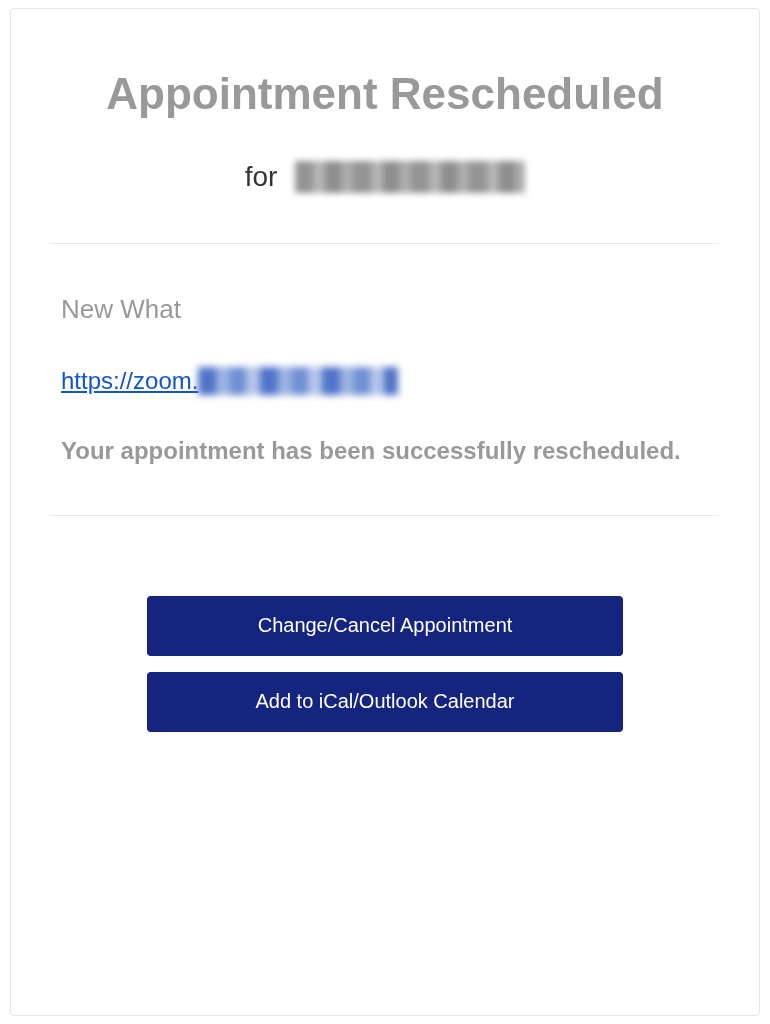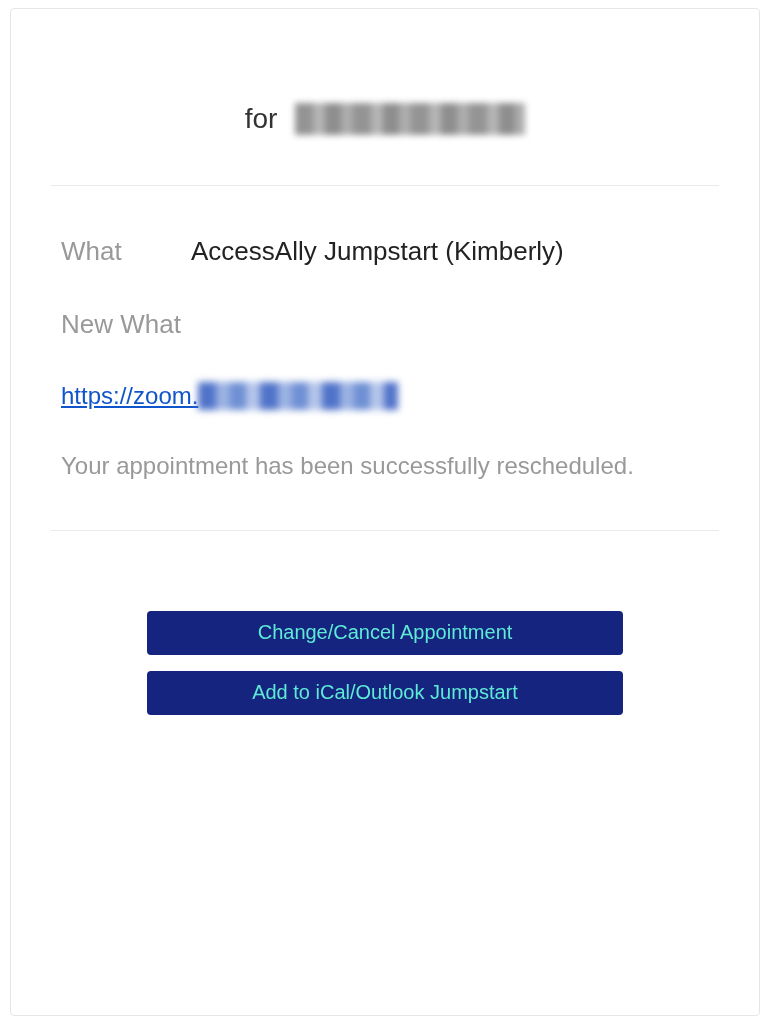--- a/index.html
+++ b/index.html
@@ -100,71 +100,69 @@
           #b5c6ea 48px, #b5c6ea 62px);
       filter: blur(3.5px);
       vertical-align: middle;
     }
     .confirm-text {
       color: #999999;
       font-size: 24px;
       padding: 0 10px;
       margin-top: 30px;
       margin-bottom: 12px;
+      font-weight: bold;
     }
     .button-stack {
       display: flex;
       flex-direction: column;
       align-items: center;
       gap: 16px;
     }
     .action-button {
       background: #14247f;
-      color: #5eead4;
+      color: #ffffff;
       border: none;
       border-radius: 4px;
       width: 476px;
-      height: 44px;
+      height: 60px;
       font-size: 20px;
       font-weight: 500;
       cursor: pointer;
       display: flex;
       align-items: center;
       justify-content: center;
     }
   </style>
 </head>
 <body>
 
 <div class="card">
+  <h1 class="title">Appointment Rescheduled</h1>
 
   <div class="for-line">
     <span class="for-label">for</span>
     <span class="redacted-name"></span>
   </div>
 
   <hr class="divider">
 
   <div class="details">
-    <div class="row">
-      <div class="label">What</div>
-      <div class="value">AccessAlly Jumpstart (Kimberly)</div>
-    </div>
     <div class="row">
       <div class="label">New What</div>
     </div>
     <div class="row">
       <div class="where-value">
         <a class="link">https://zoom.</a>
           <span class="redacted-link"></span>
       </div>
     </div>
   </div>
 
   <div class="confirm-text">Your appointment has been successfully rescheduled.</div>
 
   <hr class="divider bottom">
 
   <div class="button-stack">
     <button class="action-button">Change/Cancel Appointment</button>
-    <button class="action-button">Add to iCal/Outlook Jumpstart</button>
+    <button class="action-button">Add to iCal/Outlook Calendar</button>
   </div>
 </div>
 
 </body></html>

